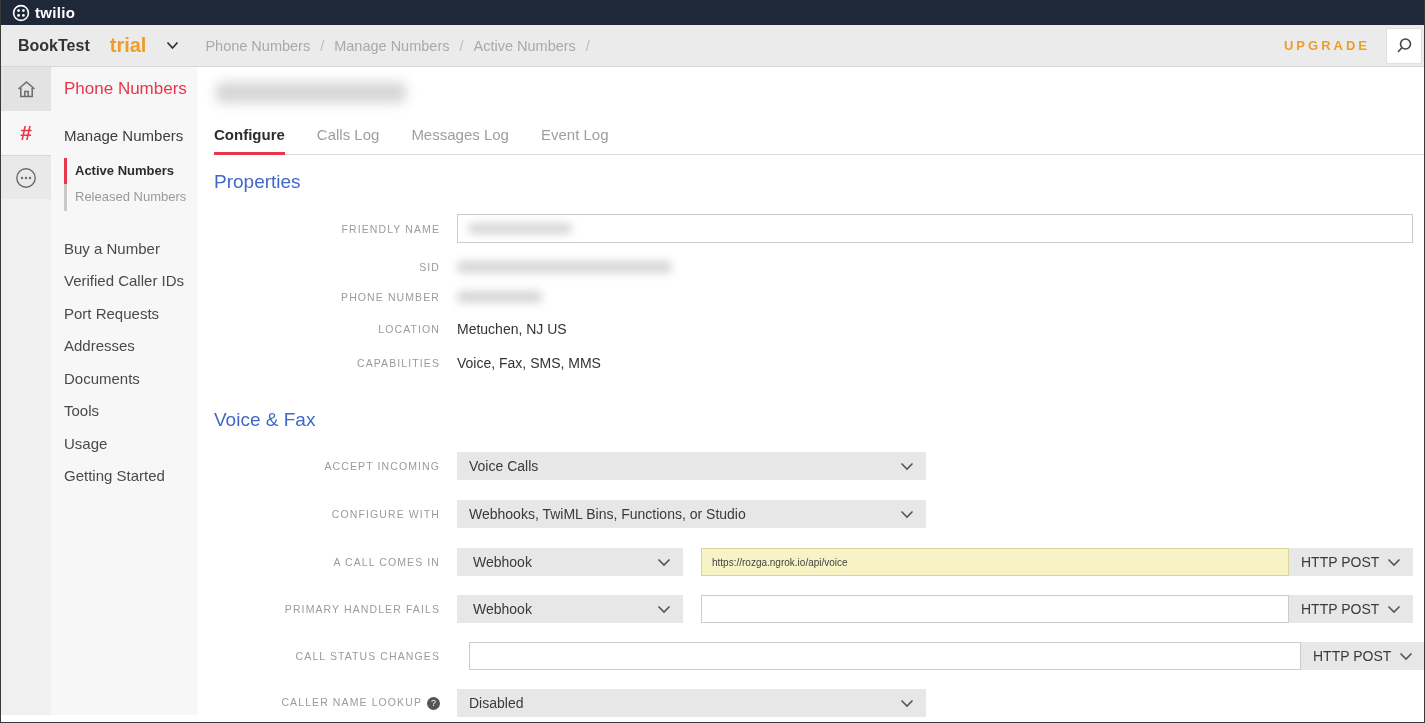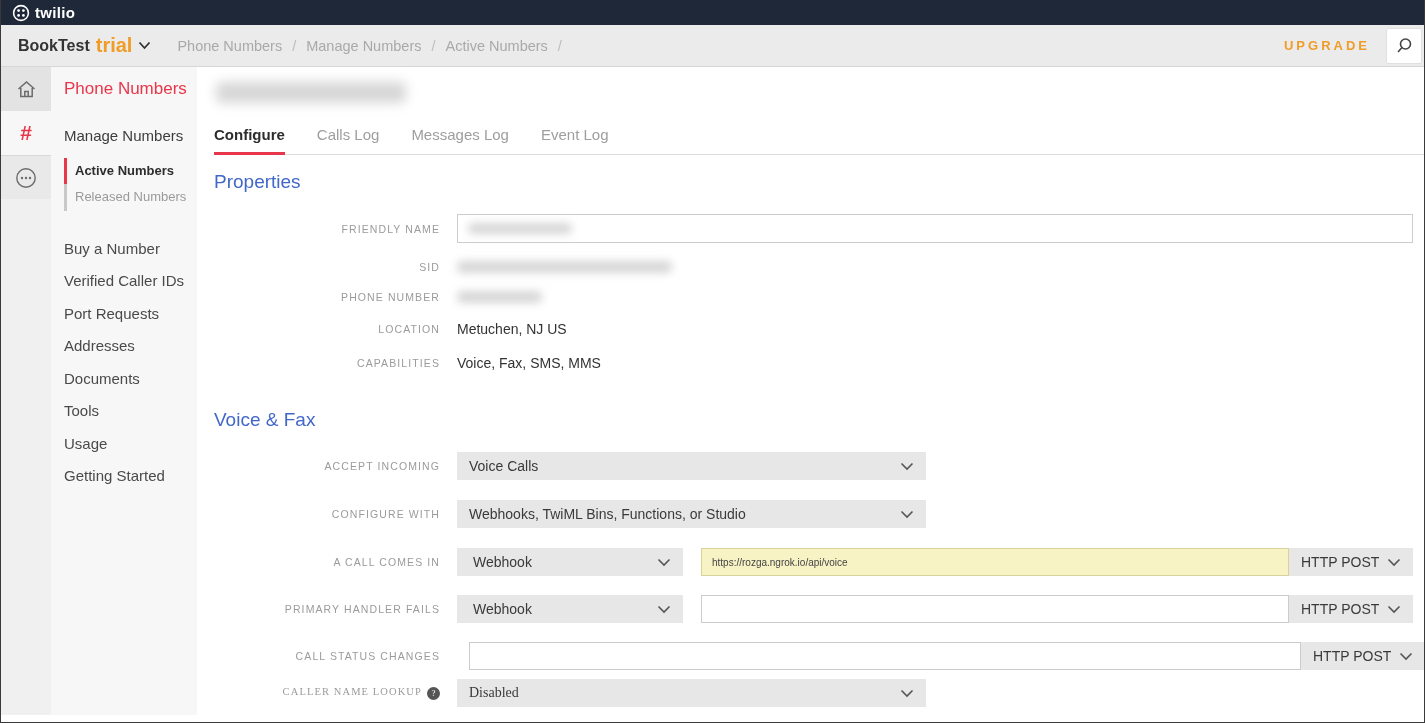--- a/index.html
+++ b/index.html
@@ -9,21 +9,21 @@
           border-left:1px solid #3a3a3a; border-right:1px solid #3a3a3a; border-bottom:1px solid #3a3a3a; }
 
   
   .topbar { height:25px; background:#1f2838; display:flex; align-items:center; padding-left:11px; }
   .logo { display:flex; align-items:center; gap:5px; }
   .logo-word { color:#fff; font-size:15px; font-weight:bold; letter-spacing:.3px; }
 
   
   .crumbbar { height:42px; background:#ebebeb; border-bottom:1px solid #d7d7d7;
               display:flex; align-items:center; padding:0 0 0 17px; position:relative; }
-  .acct { display:flex; align-items:center; gap:6px; cursor:pointer; }
+  .acct { display:flex; align-items:center; gap:20px; cursor:pointer; }
   .acct-name { font-size:16px; color:#333; font-weight:bold; }
   .acct-plan { font-size:20px; color:#f09d28; font-weight:bold; }
   .crumbs { display:flex; align-items:center; gap:10px; margin-left:26px; font-size:14.5px; color:#a9a9a9; }
   .crumb { cursor:pointer; }
   .crumb-sep { color:#bdbdbd; }
   .crumb-right { margin-left:auto; display:flex; align-items:center; }
   .upgrade { color:#f09d28; font-size:13px; font-weight:bold; letter-spacing:3px; margin-right:16px; cursor:pointer; }
   .searchbox { width:36px; height:36px; background:#fff; border:1px solid #e0e0e0; border-radius:2px;
                display:flex; align-items:center; justify-content:center; margin-right:2px; cursor:pointer; }
 
@@ -297,21 +297,21 @@
             <div class="select sel-w-method">
               <span class="sel-text">HTTP POST</span>
               <svg class="chev" width="14" height="9" viewBox="0 0 14 9">
                   <path d="M1.5 1.5 L7 7 L12.5 1.5" fill="none" stroke="#555" stroke-width="1.6"></path>
                 </svg>
             </div>
           </div>
         </div>
       </div>
 
-      <div class="form-row" style="margin-top:9px;font-family:Liberation Serif, serif;">
+      <div class="form-row" style="margin-top:19px;">
         <div class="row-label">
           <span>CALLER NAME LOOKUP</span><span class="help-badge">?</span>
         </div>
         <div class="row-controls">
           <div class="select sel-w-full">
             <span class="sel-text">Disabled</span>
             <svg class="chev" width="14" height="9" viewBox="0 0 14 9">
                 <path d="M1.5 1.5 L7 7 L12.5 1.5" fill="none" stroke="#555" stroke-width="1.6"></path>
               </svg>
           </div>

